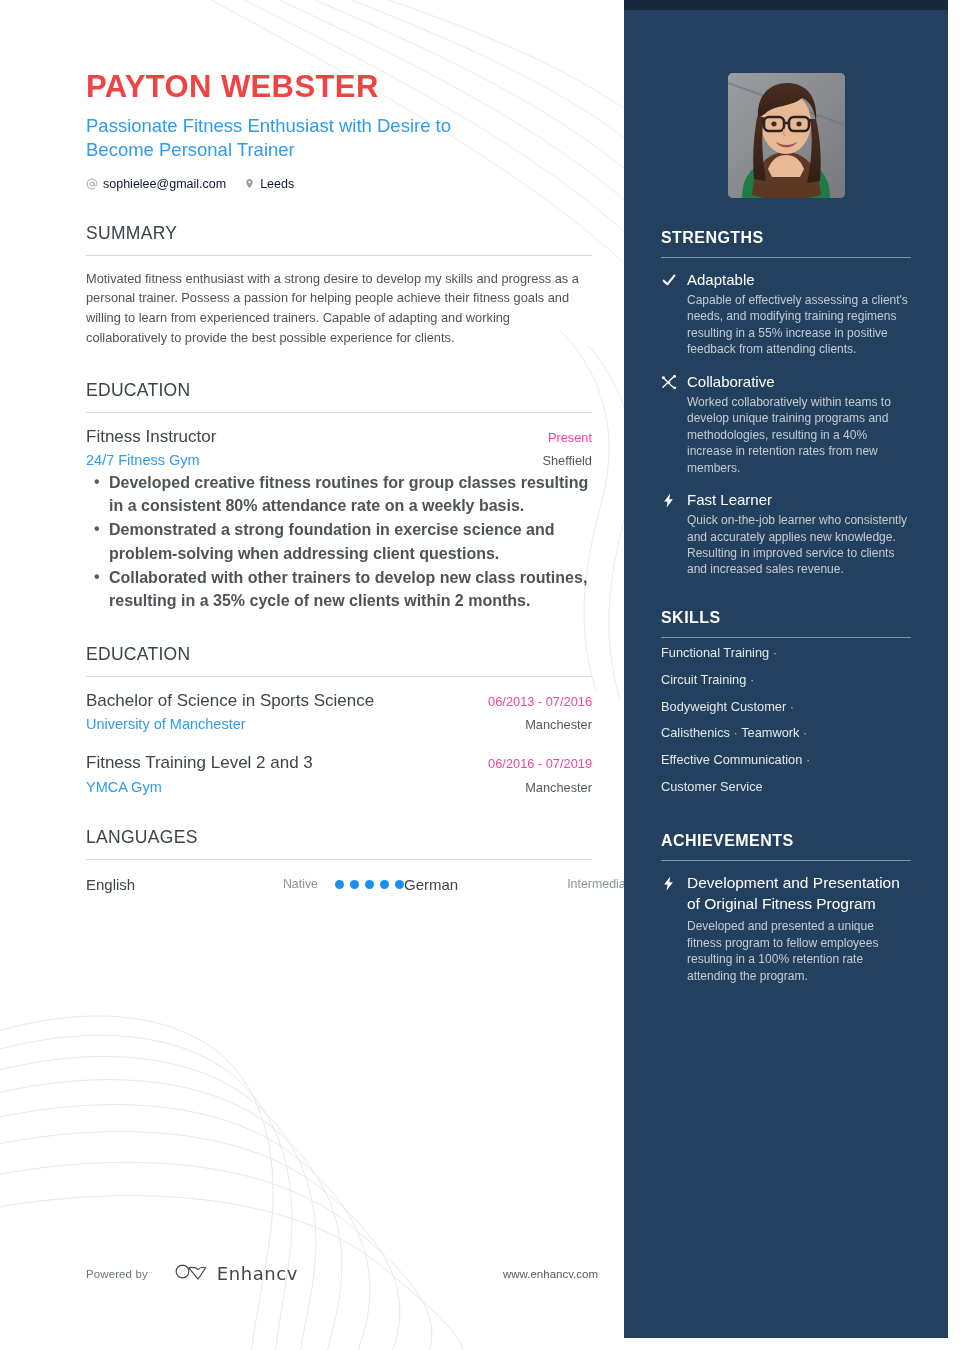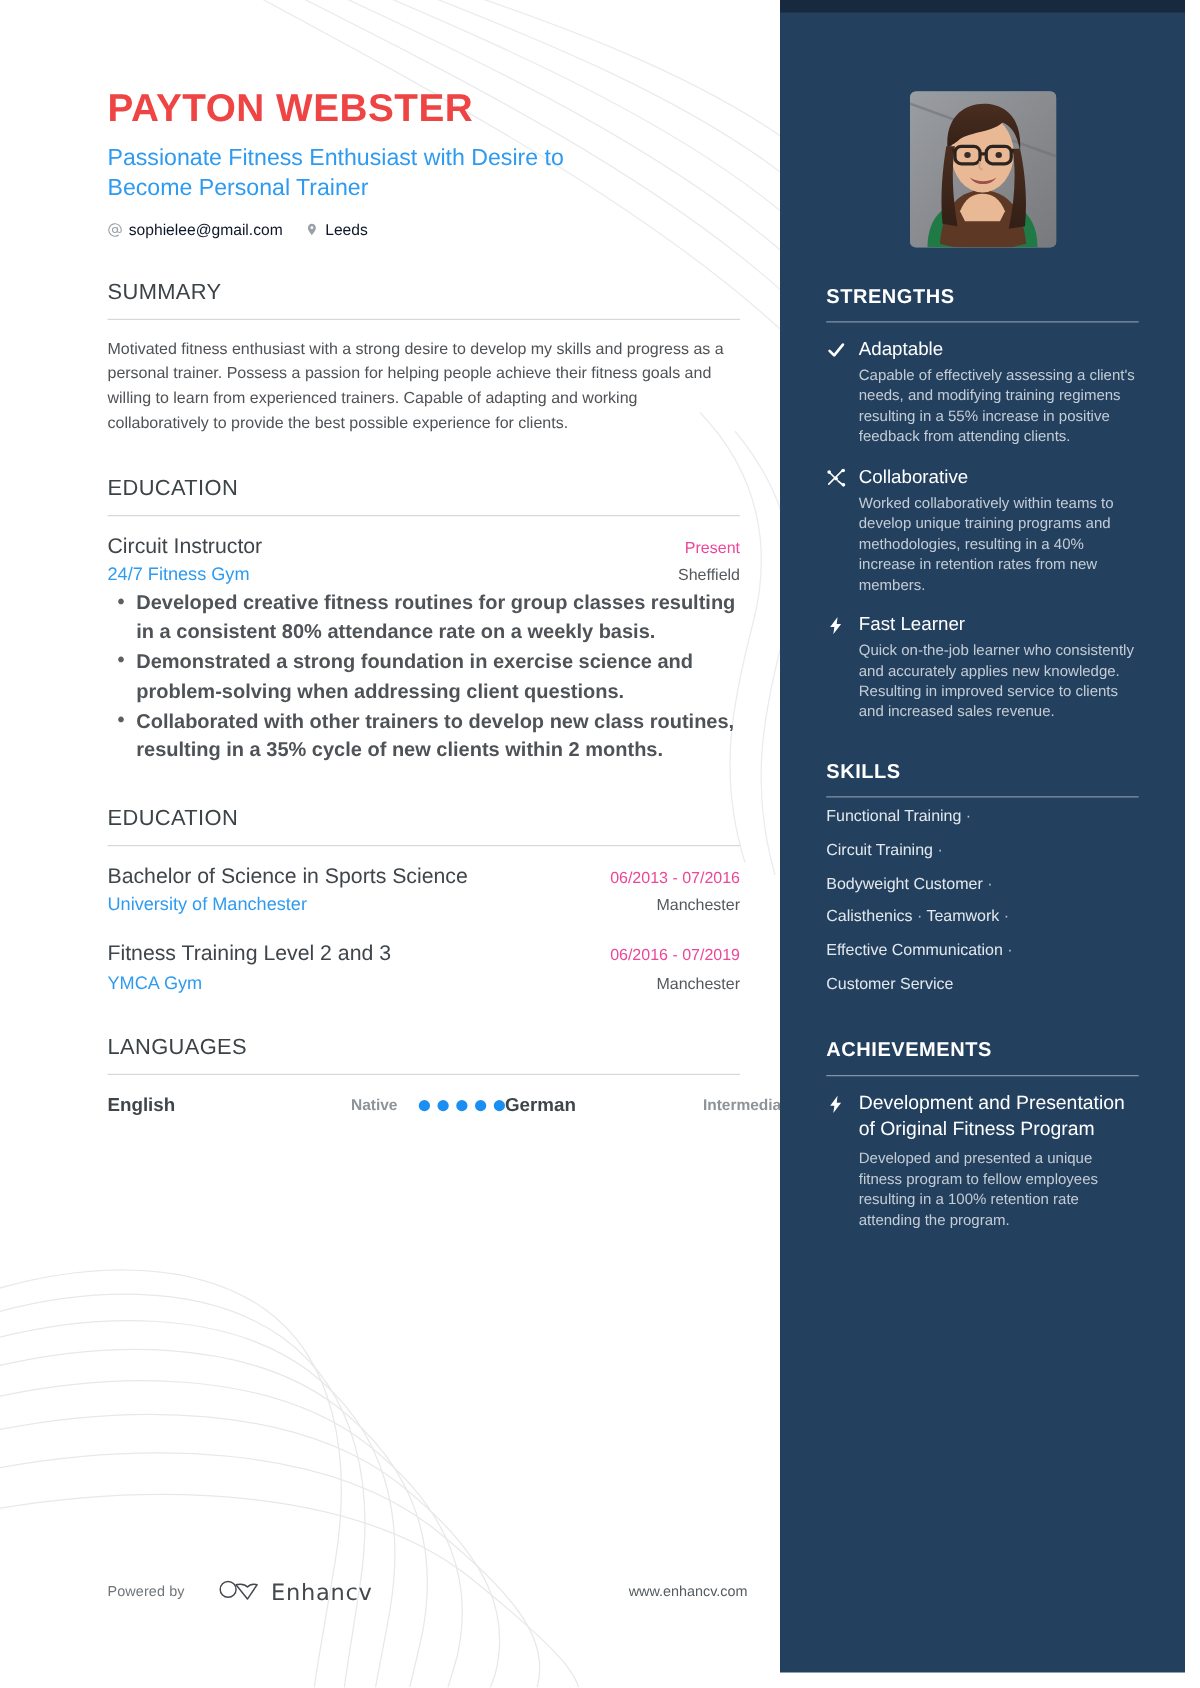--- a/index.html
+++ b/index.html
@@ -154,21 +154,20 @@
     left: 8px;
     top: -1px;
     color: #5a5f63;
   }
 
   
   .lang-row {
     display: flex;
     align-items: center;
     padding-top: 16px;
-    font-weight: bold;
   }
   .lang-block { display: flex; align-items: center; }
   .lang-name {
     font-size: 15px;
     color: #3f454a;
     width: 142px;
   }
   .lang-level {
     font-size: 12.4px;
     color: #8e9398;
@@ -346,21 +345,21 @@
       <div class="sec-body">
         <div class="summary-text">Motivated fitness enthusiast with a strong desire to develop my skills and progress as a personal trainer. Possess a passion for helping people achieve their fitness goals and willing to learn from experienced trainers. Capable of adapting and working collaboratively to provide the best possible experience for clients.</div>
       </div>
     </div>
 
     <div class="section">
       <div class="sec-title">EDUCATION</div>
       <div class="sec-body">
         <div class="entry">
           <div class="entry-head">
-            <div class="entry-title">Circuit Instructor</div>
+            <div class="entry-title">Fitness Instructor</div>
             <div class="entry-meta">Present</div>
           </div>
           <div class="entry-sub">
             <div class="entry-org">24/7 Fitness Gym</div>
             <div class="entry-loc">Sheffield</div>
           </div>
           <ul class="bullets">
             <li>Developed creative fitness routines for group classes resulting in a consistent 80% attendance rate on a weekly basis.</li>
             <li>Demonstrated a strong foundation in exercise science and problem-solving when addressing client questions.</li>
             <li>Collaborated with other trainers to develop new class routines, resulting in a 35% cycle of new clients within 2 months.</li>

